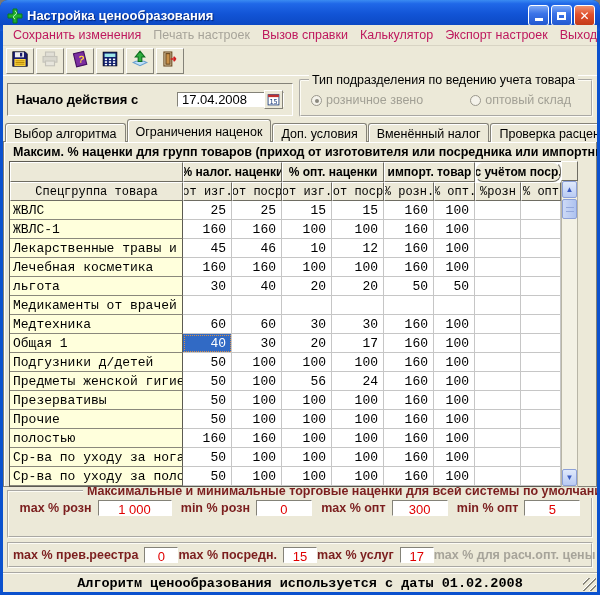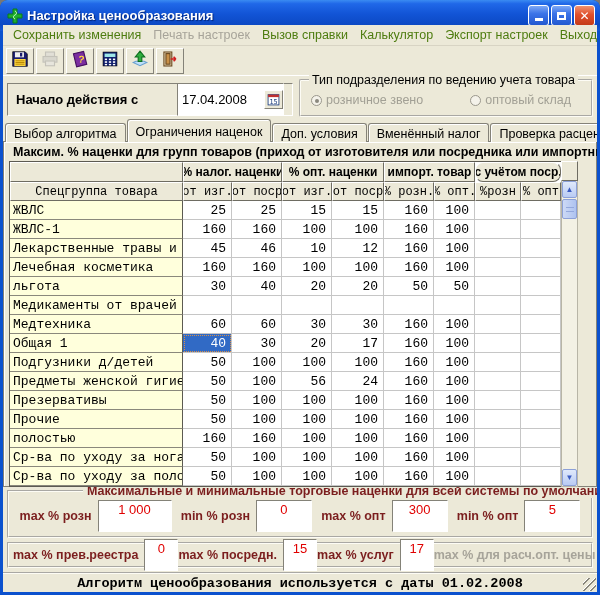--- a/index.html
+++ b/index.html
@@ -18,34 +18,34 @@
     background:linear-gradient(180deg,#7da8f5 0%,#3c74e8 40%,#2258d0 100%);}
   .winbtn.close{background:linear-gradient(180deg,#f0926f 0%,#e0502c 45%,#c43a18 100%);}
   .glyph-min{width:8px;height:3px;background:#fff;margin-top:8px;}
   .glyph-max{width:9px;height:8px;border:2px solid #fff;border-top-width:3px;}
   .glyph-x{color:#fff;font-weight:bold;font-size:12px;line-height:1;font-family:"DejaVu Sans",sans-serif;}
   
   .inner{position:absolute;left:3px;right:3px;top:25px;bottom:3px;background:#ECE9D8;
     display:flex;flex-direction:column;overflow:hidden;}
   
   .menubar{height:21px;display:flex;align-items:center;padding:0 4px;font-size:12.5px;gap:0;border-bottom:1px solid #d8d4c4;}
-  .menu-item{padding:2px 6px;color:#4d7c0f;white-space:nowrap;}
+  .menu-item{padding:2px 6px;color:#be185d;white-space:nowrap;}
   .menu-item.disabled{color:#a7a49a;}
   
   .toolbar{height:30px;display:flex;align-items:center;padding:1px 3px;gap:2px;border-bottom:1px solid #fff;}
   .toolbtn{width:28px;height:26px;background:#ECE9D8;border:1px solid;border-color:#fff #848278 #848278 #fff;
     display:flex;align-items:center;justify-content:center;}
   .toolbtn svg{width:18px;height:18px;}
   .toolbtn.disabled svg{filter:grayscale(1);opacity:.45;}
   
   .toppanel{height:42px;display:flex;align-items:flex-start;padding:3px 4px 0 4px;gap:6px;}
   .datebox{width:286px;height:33px;margin-top:4px;border:1px solid;border-color:#848278 #fff #fff #848278;
     display:flex;align-items:center;padding:0 8px;gap:8px;}
   .datebox .lbl{font-weight:bold;font-size:13px;white-space:nowrap;}
-  .datefield{margin-left:auto;display:flex;align-items:center;height:33px;border:1px solid;
+  .datefield{margin-left:auto;display:flex;align-items:center;height:15px;border:1px solid;
     border-color:#848278 #fff #fff #848278;background:#fff;}
   .dateval{width:86px;padding:0 4px;font-size:13px;font-family:"Liberation Sans",sans-serif;}
   .calbtn{width:19px;height:19px;background:#ECE9D8;border:1px solid;border-color:#fff #848278 #848278 #fff;
     display:flex;align-items:center;justify-content:center;}
   .grpbox{flex:1;height:38px;border:2px groove #fdfcf5;border-radius:2px;position:relative;
     padding:12px 6px 0 10px;}
   .grpbox-title{position:absolute;top:-8px;left:8px;background:#ECE9D8;font-size:12.5px;padding:0 3px;white-space:nowrap;}
   .radio-row{display:flex;justify-content:space-between;padding-right:14px;}
   .radio{display:flex;align-items:center;gap:4px;font-size:12.5px;color:#a2a095;white-space:nowrap;}
   .rdot{width:11px;height:11px;border-radius:50%;border:1px solid #9a978c;background:#f4f2ea;position:relative;flex:none;}
@@ -84,21 +84,21 @@
     border-radius:2px;flex:none;display:flex;align-items:center;justify-content:center;}
   .sbthumb i{display:block;width:8px;height:5px;border-top:1px solid #93a8dd;border-bottom:1px solid #93a8dd;}
   .sbfill{flex:1;}
   
   .defaults{height:48px;margin:3px 4px 0 4px;border:2px groove #fdfcf5;position:relative;padding:8px 6px 0 6px;}
   .defaults-title{position:absolute;top:-8px;left:74px;background:#ECE9D8;font-weight:bold;font-size:12.5px;
     color:#7b1e1e;padding:0 4px;white-space:nowrap;}
   .fieldrow{display:flex;align-items:center;justify-content:space-around;}
   .fpair{display:flex;align-items:center;gap:6px;}
   .flabel{font-weight:bold;font-size:12.5px;color:#7b1e1e;white-space:nowrap;}
-  .vbox{height:32px;line-height:18px;background:#fff;border:1px solid;border-color:#848278 #fff #fff #848278;
+  .vbox{height:16px;line-height:18px;background:#fff;border:1px solid;border-color:#848278 #fff #fff #848278;
     color:#e00000;font-size:13px;text-align:center;}
   .w74{width:74px;} .w56{width:56px;} .w34{width:34px;}
   .fpair.disabled .flabel{color:#a7a49a;}
   
   .limits{height:26px;margin:4px 4px 0 4px;border:2px groove #fdfcf5;display:flex;align-items:center;
     justify-content:space-around;padding:0 4px;}
   
   .statusbar{flex:1;margin-top:4px;border-top:2px groove #fdfcf5;display:flex;align-items:center;
     justify-content:center;position:relative;}
   .status-text{font-family:"Liberation Mono","DejaVu Sans Mono",monospace;font-weight:bold;font-size:13.5px;

